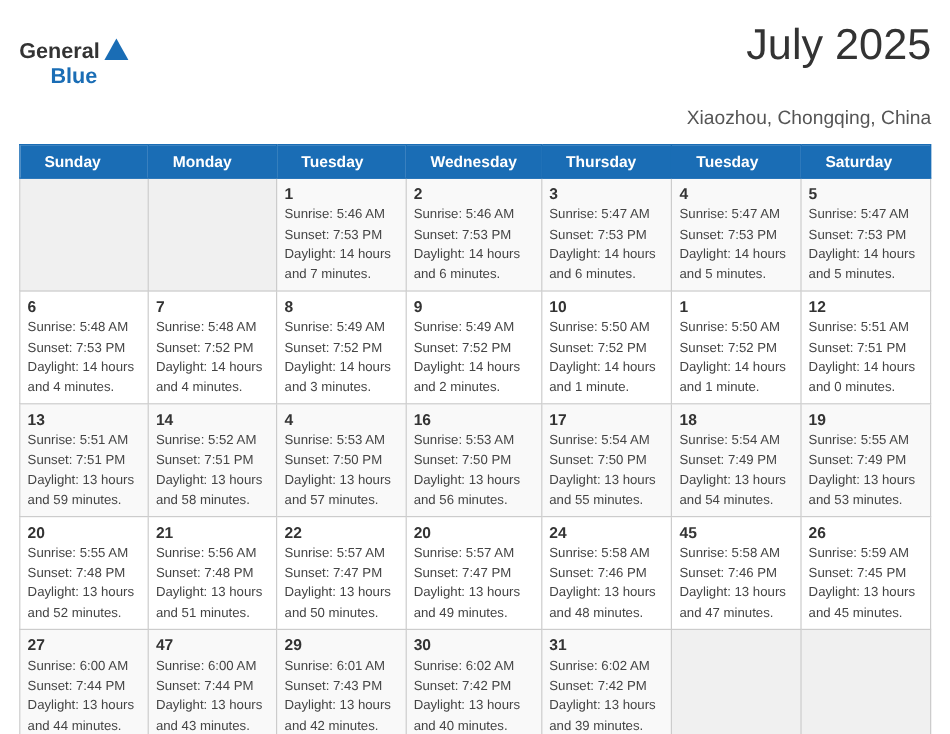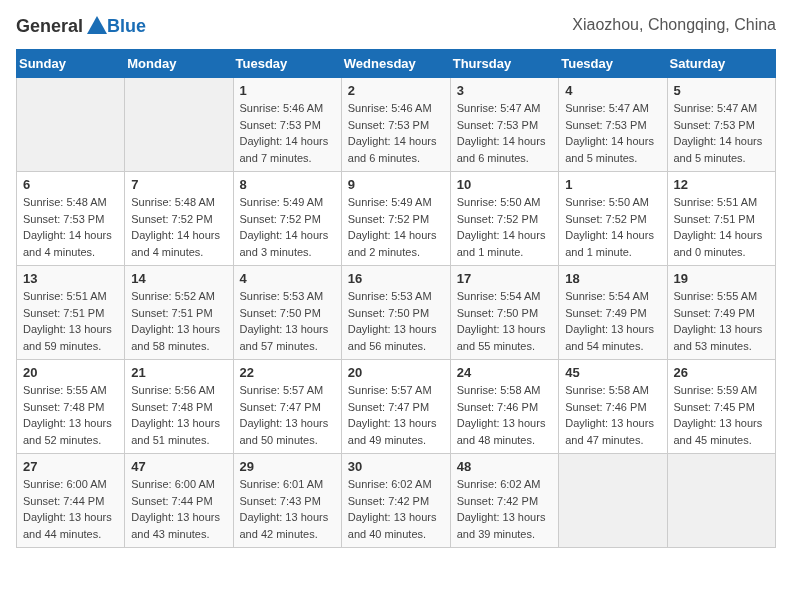--- a/index.html
+++ b/index.html
@@ -11,22 +11,23 @@
       padding: 16px;
     }
     .header-area {
       display: flex;
       justify-content: space-between;
       align-items: flex-start;
       margin-bottom: 12px;
     }
     .logo {
       display: flex;
-      flex-direction: row;
+      flex-direction: column;
       align-items: center;
+      margin-top: 16px;
     }
     .logo-top {
       display: flex;
       align-items: center;
     }
     .logo-general {
       font-size: 18px;
       font-weight: bold;
       color: #333;
     }
@@ -48,30 +49,31 @@
       text-align: right;
     }
     .month-title {
       font-size: 36px;
       color: #333;
       font-weight: normal;
     }
     .location-title {
       font-size: 16px;
       color: #555;
+      margin-top: 32px;
     }
     .calendar {
       width: 100%;
       border-collapse: collapse;
     }
     .calendar thead th {
       background-color: #1a6db5;
       color: #fff;
       text-align: left;
-      padding: 6px 2px;
+      padding: 6px 20px;
       font-size: 13px;
       font-weight: bold;
       border: 1px solid #1a6db5;
     }
     .calendar tbody td {
       border: 1px solid #ccc;
       vertical-align: top;
       padding: 5px 6px;
       font-size: 11px;
       color: #333;
@@ -103,20 +105,21 @@
 
 <div class="header-area">
   <div class="logo">
     <div class="logo-top">
       <span class="logo-general">General</span>
       <div class="logo-triangle"></div>
     </div>
     <span class="logo-blue">Blue</span>
   </div>
   <div class="title-area">
+    <div class="month-title">July 2025</div>
     <div class="location-title">Xiaozhou, Chongqing, China</div>
   </div>
 </div>
 
 <table class="calendar">
   <thead>
     <tr>
     <th>Sunday</th>
         <th>Monday</th>
         <th>Tuesday</th>
@@ -252,20 +255,20 @@
         </td>
         <td>
           <span class="day-number">29</span>
           <div class="day-detail">Sunrise: 6:01 AM<br>Sunset: 7:43 PM<br>Daylight: 13 hours and 42 minutes.</div>
         </td>
         <td>
           <span class="day-number">30</span>
           <div class="day-detail">Sunrise: 6:02 AM<br>Sunset: 7:42 PM<br>Daylight: 13 hours and 40 minutes.</div>
         </td>
         <td>
-          <span class="day-number">48</span>
+          <span class="day-number">31</span>
           <div class="day-detail">Sunrise: 6:02 AM<br>Sunset: 7:42 PM<br>Daylight: 13 hours and 39 minutes.</div>
         </td>
         <td class="empty-cell"></td>
         <td class="empty-cell"></td>
       </tr>
     </tbody>
 </table>
 
 </body></html>

